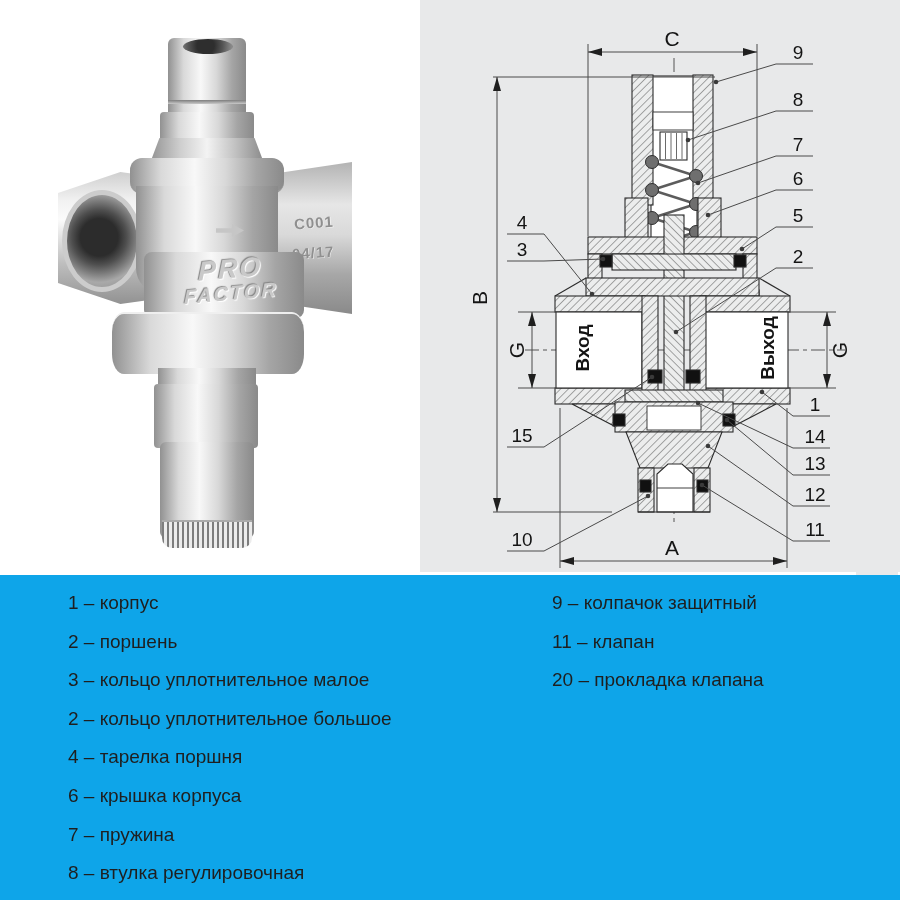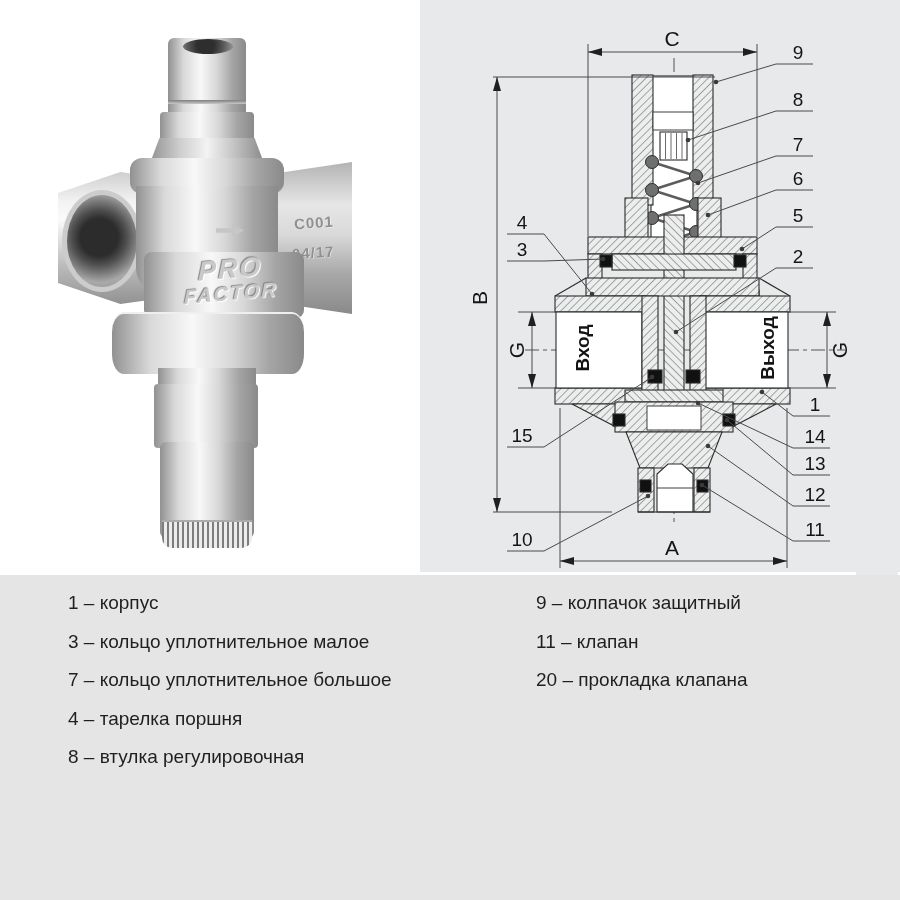--- a/index.html
+++ b/index.html
@@ -49,24 +49,24 @@
   .big-nut{left:84px;top:282px;width:192px;height:60px;border-radius:12px/20px;
            border-top:2px solid #efefef;}
   .neck2{left:130px;top:338px;width:98px;height:22px;}
   .cyl1{left:126px;top:354px;width:104px;height:64px;border-radius:4px;}
   .cyl2{left:132px;top:412px;width:94px;height:96px;border-radius:6px;}
   .knurl{left:134px;top:490px;width:90px;height:26px;border-radius:0 0 10px 10px;
          border-top:2px solid #ababab;
          background:repeating-linear-gradient(90deg,#7d7d7d 0 2px,#ececec 2px 5px);}
 
   
-  .parts{left:0;top:575px;width:900px;height:325px;background:#e5e5e5;}
+  .parts{left:0;top:575px;width:900px;height:325px;background:#0ea5e9;}
   .parts ul{list-style:none;margin:0;padding:0;position:absolute;top:9px;}
   .parts li{height:38.6px;line-height:38.6px;font-size:19px;color:#1f1f1f;white-space:nowrap;}
-  .col-left{left:68px;} .col-right{left:536px;}
+  .col-left{left:68px;} .col-right{left:552px;}
 
   
   text{font-family:"Liberation Sans",sans-serif;fill:#141414;}
   .num{font-size:19px;}
   .dim{font-size:21px;}
   .portlabel{font-size:19px;font-weight:600;}
 </style>
 </head>
 <body>
 
@@ -315,23 +315,26 @@
     <text class="num" x="102" y="442" text-anchor="middle">15</text>
     <text class="num" x="102" y="546" text-anchor="middle">10</text>
   </g>
 </svg>
 </div>
 <div class="abs gray-tab"></div>
 
 <div class="abs parts">
   <ul class="col-left">
     <li>1 – корпус</li>
+    <li>2 – поршень</li>
     <li>3 – кольцо уплотнительное малое</li>
-    <li>7 – кольцо уплотнительное большое</li>
+    <li>2 – кольцо уплотнительное большое</li>
     <li>4 – тарелка поршня</li>
+    <li>6 – крышка корпуса</li>
+    <li>7 – пружина</li>
     <li>8 – втулка регулировочная</li>
   </ul>
   <ul class="col-right">
     <li>9 – колпачок защитный</li>
     <li>11 – клапан</li>
     <li>20 – прокладка клапана</li>
   </ul>
 </div>
 
 </body></html>

